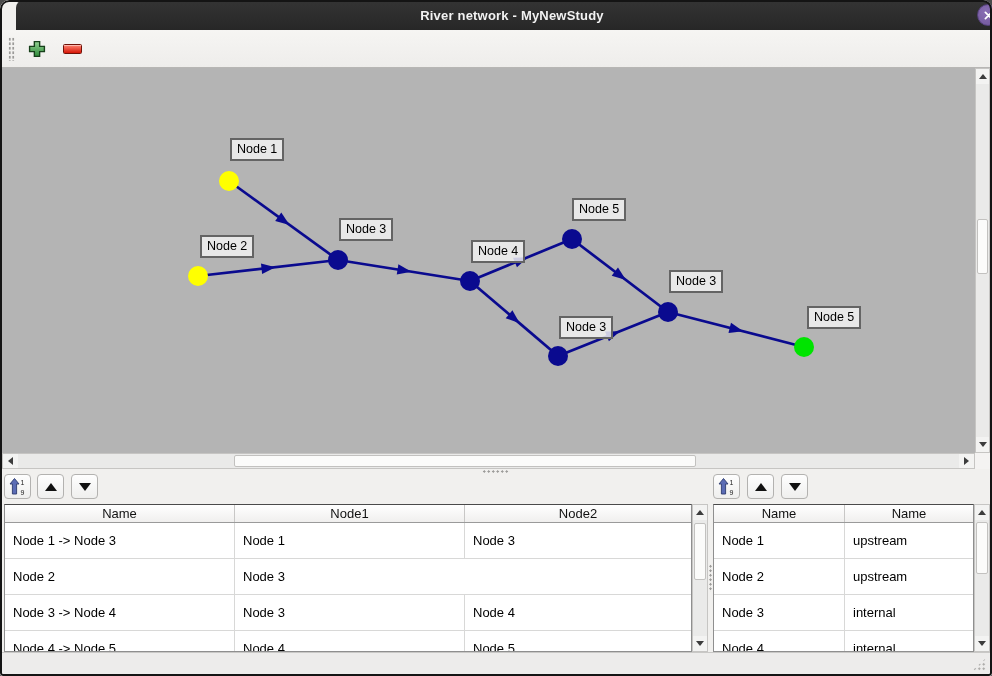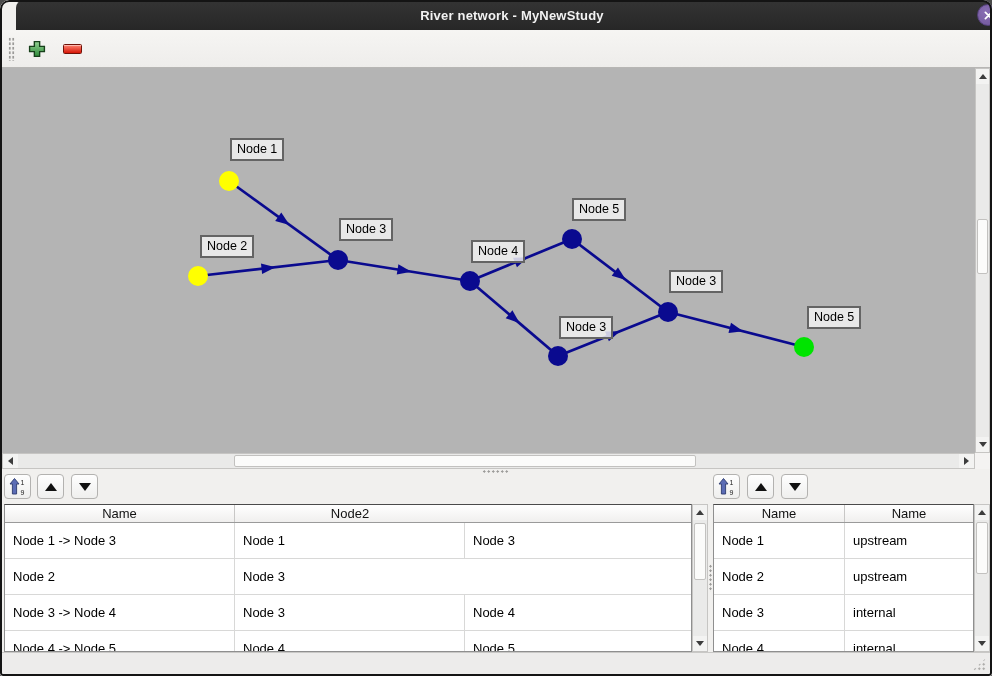--- a/index.html
+++ b/index.html
@@ -194,20 +194,21 @@
   <button class="pt-btn" style="left:747px;">
       <div class="tri-up-big"></div>
     </button>
   <button class="pt-btn" style="left:781px;">
       <div class="tri-down-big"></div>
     </button>
 
   <div class="dtable" id="branches-table" style="left:4px;width:688px;height:148px;">
       <div class="t-head">
         <div>Name</div>
+        <div>Node1</div>
         <div>Node2</div>
       </div>
       <div class="t-row">
         <div>Node 1 -&gt; Node 3</div>
         <div>Node 1</div>
         <div>Node 3</div>
       </div>
       <div class="t-row">
         <div>Node 2</div>
         <div>Node 3</div>

